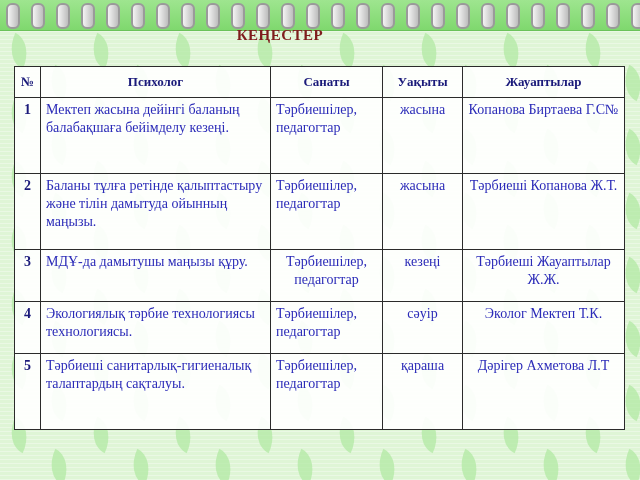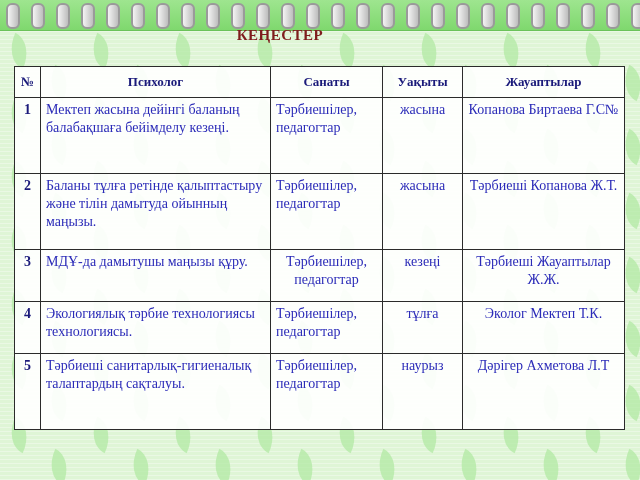--- a/index.html
+++ b/index.html
@@ -239,25 +239,25 @@
         <td class="num">3</td>
         <td>МДҰ-да дамытушы маңызы құру.</td>
         <td class="center">Тәрбиешілер, педагогтар</td>
         <td class="center">кезеңі</td>
         <td class="center">Тәрбиеші Жауаптылар Ж.Ж.</td>
       </tr>
       <tr style="height:52px">
         <td class="num">4</td>
         <td>Экологиялық тәрбие технологиясы технологиясы.</td>
         <td>Тәрбиешілер, педагогтар</td>
-        <td class="center">тұлға</td>
+        <td class="center">сәуір</td>
         <td class="center">Эколог Мектеп Т.К.</td>
       </tr>
       <tr style="height:76px">
         <td class="num">5</td>
         <td>Тәрбиеші санитарлық-гигиеналық талаптардың сақталуы.</td>
         <td>Тәрбиешілер, педагогтар</td>
-        <td class="center">наурыз</td>
+        <td class="center">қараша</td>
         <td class="center">Дәрігер Ахметова Л.Т</td>
       </tr>
     </tbody>
   </table>
 </div>
 
 </body></html>

